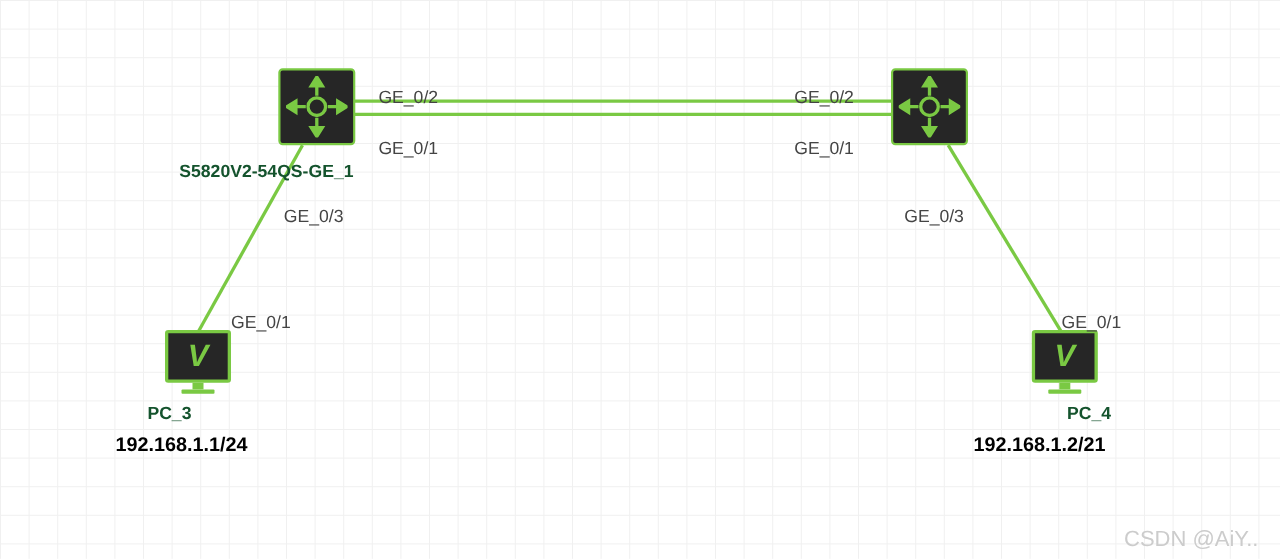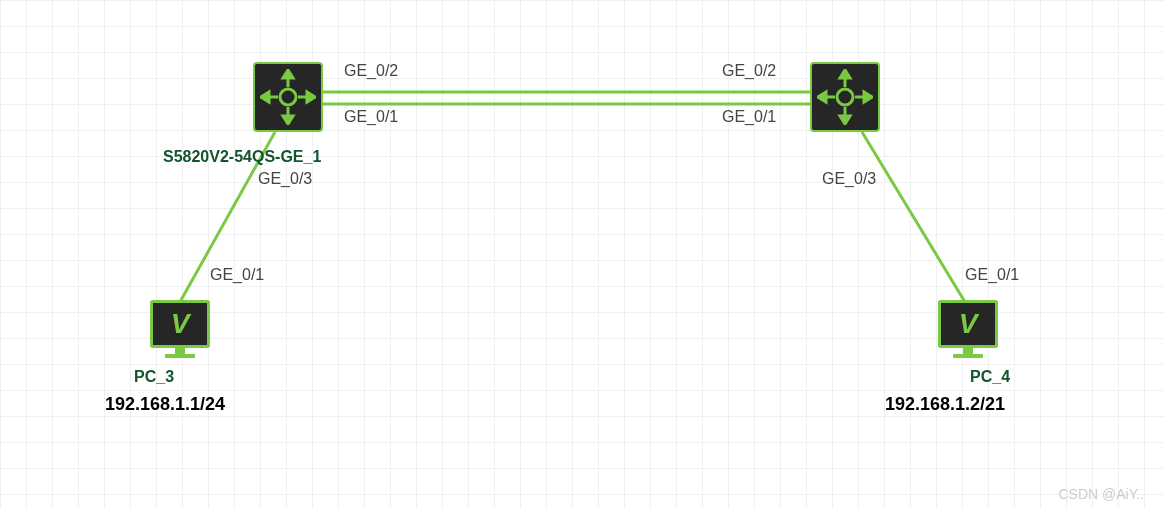--- a/index.html
+++ b/index.html
@@ -72,20 +72,21 @@
       font-size: 16px;
       color: #14532d;
       white-space: nowrap;
       font-weight: 600;
     }
     .port-label {
       position: absolute;
       font-size: 16px;
       color: #444;
       white-space: nowrap;
+      margin-top: 19px;
     }
     .ip-label {
       position: absolute;
       font-size: 18px;
       font-weight: bold;
       color: #000;
       white-space: nowrap;
     }
     svg.link-svg {
       position: absolute;
@@ -93,21 +94,21 @@
       left: 0;
       width: 1164px;
       height: 508px;
       pointer-events: none;
     }
     .watermark {
       position: absolute;
       right: 20px;
       bottom: 6px;
       color: #ccc;
-      font-size: 14px;
+      font-size: 20px;
     }
   </style>
 </head>
 <body>
 
 <div class="canvas">
 
   <svg class="link-svg">
 
     <line x1="322" y1="92" x2="810" y2="92" stroke="#7ac943" stroke-width="3"></line>

